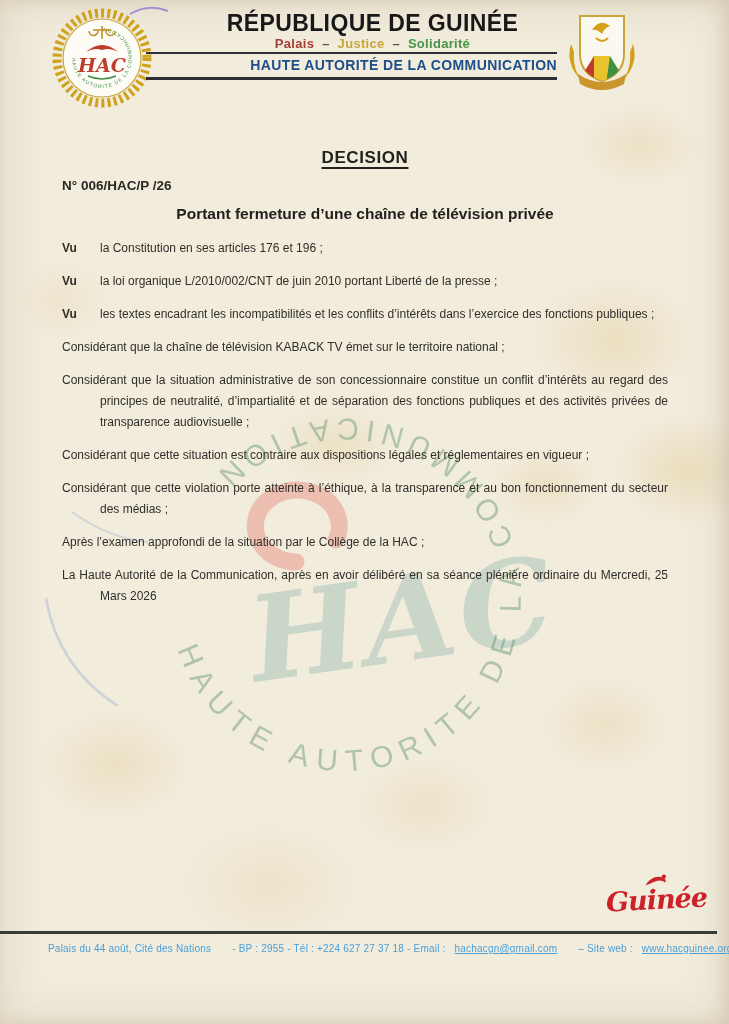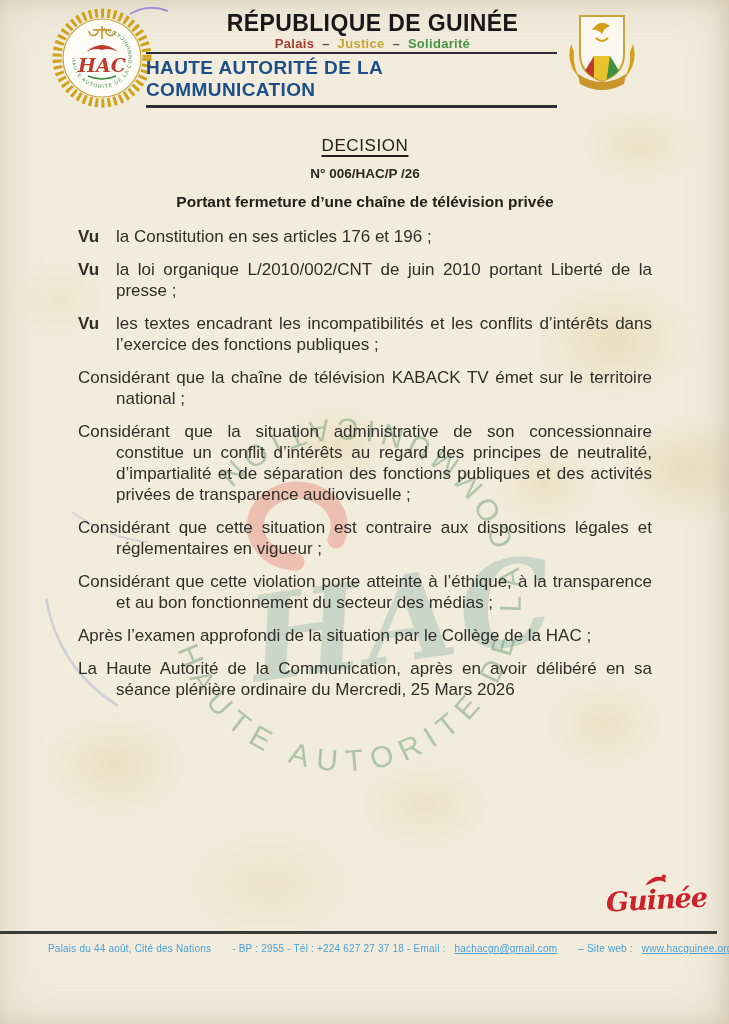--- a/index.html
+++ b/index.html
@@ -22,33 +22,33 @@
   }
   
   .country{position:absolute;top:10px;left:150px;width:445px;text-align:center;
     font-size:23px;font-weight:bold;letter-spacing:.4px;color:#181818;}
   .motto{position:absolute;top:36px;left:150px;width:445px;text-align:center;
     font-size:13px;font-weight:bold;letter-spacing:.3px;}
   .m-sep{color:#5a5348;margin:0 4px;}
   .m-red{color:#a63d30;} .m-gold{color:#c9a63a;} .m-green{color:#4a9447;}
   .band{position:absolute;top:52px;left:146px;width:411px;
     border-top:2px solid #2e2e36;border-bottom:3px solid #2e2e36;padding:3px 0 4px;}
-  .band-text{text-align:left;font-size:19px;font-weight:bold;letter-spacing:.4px;color:#1d4e8a;}
+  .band-text{text-align:right;font-size:14px;font-weight:bold;letter-spacing:.4px;color:#1d4e8a;}
   .hac-logo{position:absolute;top:6px;left:48px;}
   .coat{position:absolute;top:4px;left:558px;}
   .pen{position:absolute;top:0;left:0;}
   
   .content{position:absolute;top:136px;left:62px;right:61px;z-index:2;}
-  .t-decision{text-align:center;font-size:17px;font-weight:normal;letter-spacing:.6px;
-    margin:0 0 10px;color:#23211d;}
+  .t-decision{text-align:center;font-size:17px;font-weight:bold;letter-spacing:.6px;
+    margin:12px 0 10px;color:#23211d;}
   .t-decision span{text-decoration:underline;text-decoration-thickness:2px;text-underline-offset:4px;}
-  .t-number{text-align:center;font-size:13.5px;font-weight:bold;margin:0 0 12px;color:#2a2823;}
+  .t-number{text-align:left;font-size:13.5px;font-weight:bold;margin:0 0 12px;color:#2a2823;}
   .t-subject{text-align:center;font-size:15.5px;font-weight:bold;margin:0 0 15px;color:#23211d;}
-  .para{margin:0 16px 12px;padding-left:38px;text-indent:-38px;text-align:justify;
-    font-size:17px;line-height:21px;color:#302e29;}
+  .para{margin:0 0 12px;padding-left:38px;text-indent:-38px;text-align:justify;
+    font-size:12px;line-height:21px;color:#302e29;}
   .vu-label{display:inline-block;width:38px;text-indent:0;font-weight:bold;}
   
   .watermark{position:absolute;top:0;left:0;z-index:1;pointer-events:none;}
   
   .brand{position:absolute;top:884px;left:606px;z-index:2;color:#cc2229;
     font-family:"DejaVu Serif",serif;font-style:italic;font-weight:bold;font-size:27px;
     transform:rotate(-3deg);letter-spacing:-1px;}
   .brand .bird{position:absolute;top:-12px;left:38px;}
   .footer-line{position:absolute;top:931px;left:0;width:717px;height:3px;background:#3a3a3a;z-index:2;}
   .footer{position:absolute;top:943px;left:48px;width:660px;z-index:2;

